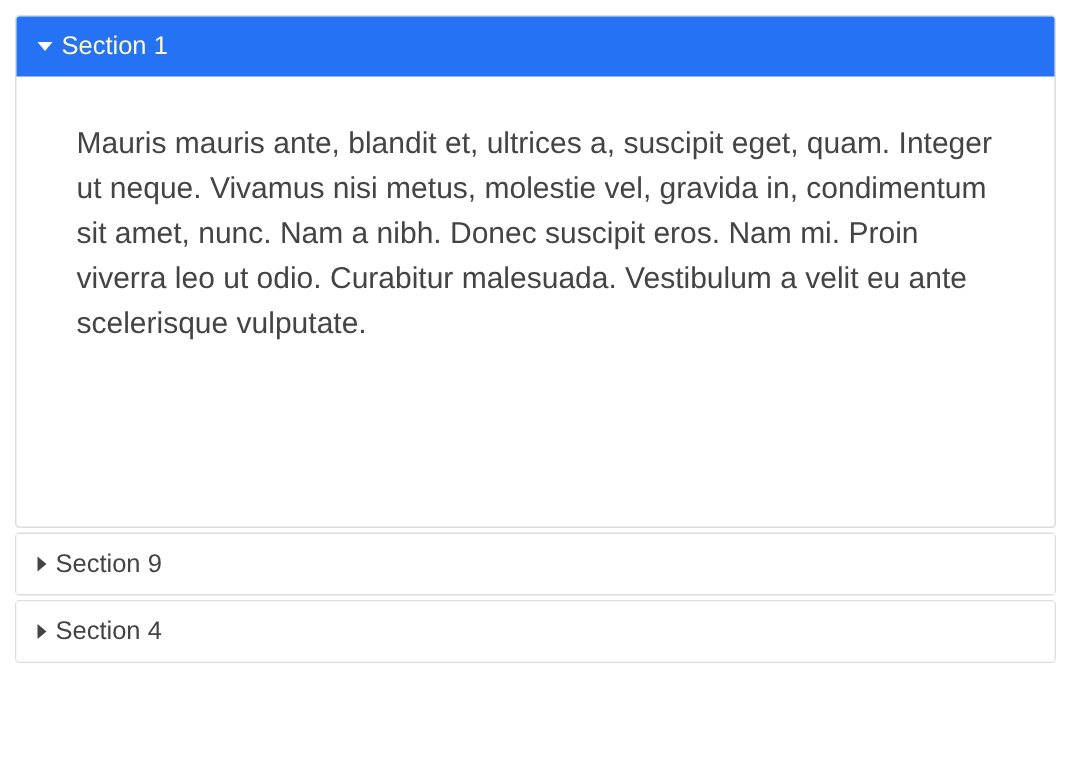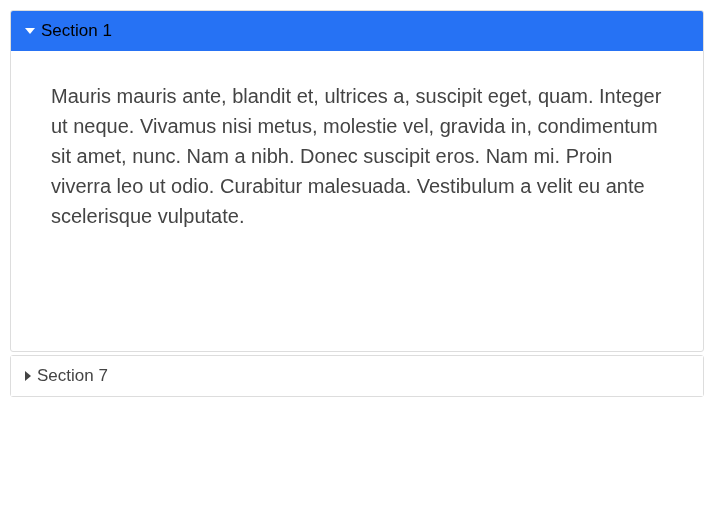--- a/index.html
+++ b/index.html
@@ -28,21 +28,21 @@
       display: flex;
       align-items: center;
       gap: 6px;
       font-size: 17px;
       color: #444;
       background: #fff;
     }
     .accordion-header.active {
       background: #337ab7;
       background: #2672f4;
-      color: #000000;
+      color: #fef9c3;
       border-radius: 2px 2px 0 0;
     }
     .accordion-header:not(.active) {
       background: #fff;
     }
     .triangle {
       width: 0;
       height: 0;
       display: inline-block;
       vertical-align: middle;
@@ -77,19 +77,25 @@
       <span>Section 1</span>
     </div>
     <div class="accordion-content">
       <p>Mauris mauris ante, blandit et, ultrices a, suscipit eget, quam. Integer ut neque. Vivamus nisi metus, molestie vel, gravida in, condimentum sit amet, nunc. Nam a nibh. Donec suscipit eros. Nam mi. Proin viverra leo ut odio. Curabitur malesuada. Vestibulum a velit eu ante scelerisque vulputate.</p>
     </div>
   </div>
 
   <div class="accordion-section">
     <div class="accordion-header">
       <span class="triangle triangle-right"></span>
-      <span>Section 7</span>
+      <span>Section 9</span>
     </div>
   </div>
 
 
+  <div class="accordion-section">
+    <div class="accordion-header">
+      <span class="triangle triangle-right"></span>
+      <span>Section 4</span>
+    </div>
+  </div>
 
 </div>
 
 </body></html>

